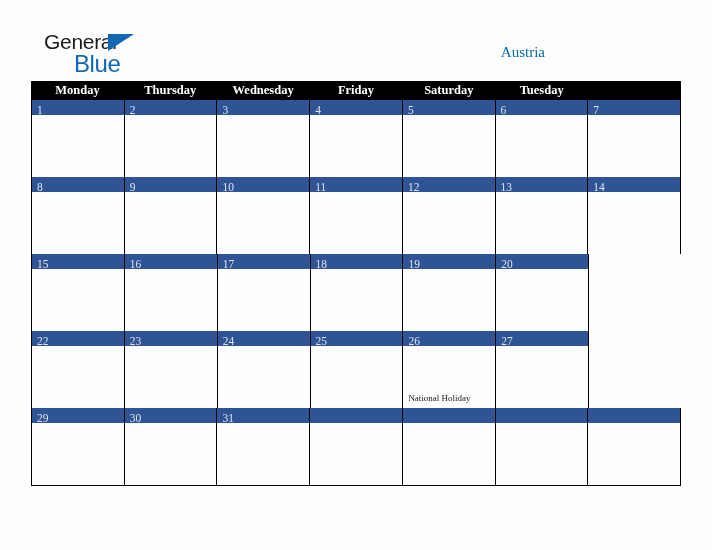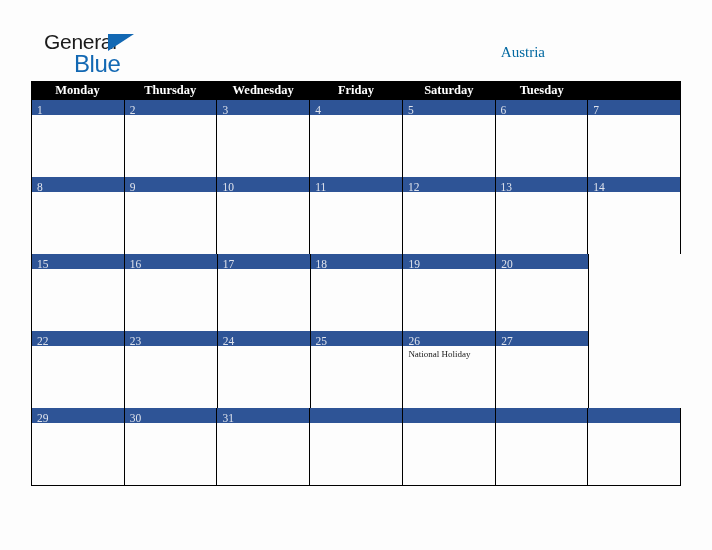--- a/index.html
+++ b/index.html
@@ -143,20 +143,21 @@
   }
   .day-num {
     padding-left: 5px;
     font-family: "Liberation Serif", serif;
     font-size: 11.5px;
     line-height: 15px;
     color: #dfe3ec;
   }
   .day-body {
     padding: 3px 4px 0 5px;
+    margin-top: 44px;
   }
   .event {
     font-family: "Liberation Serif", serif;
     font-size: 9px;
     line-height: 11px;
     color: #1a1a1a;
   }
 </style>
 </head>
 <body>

